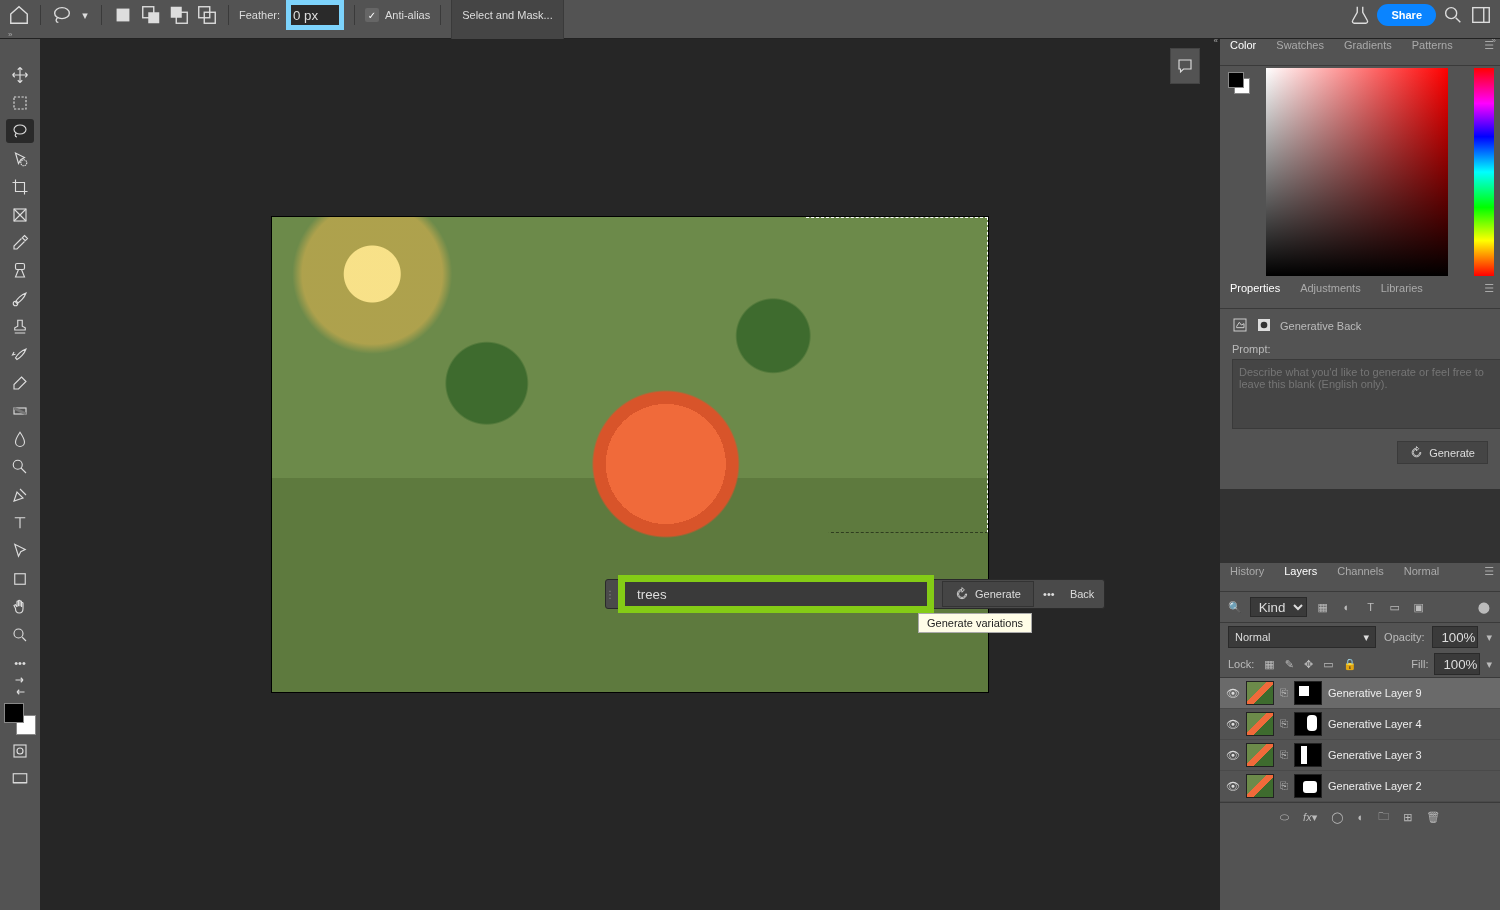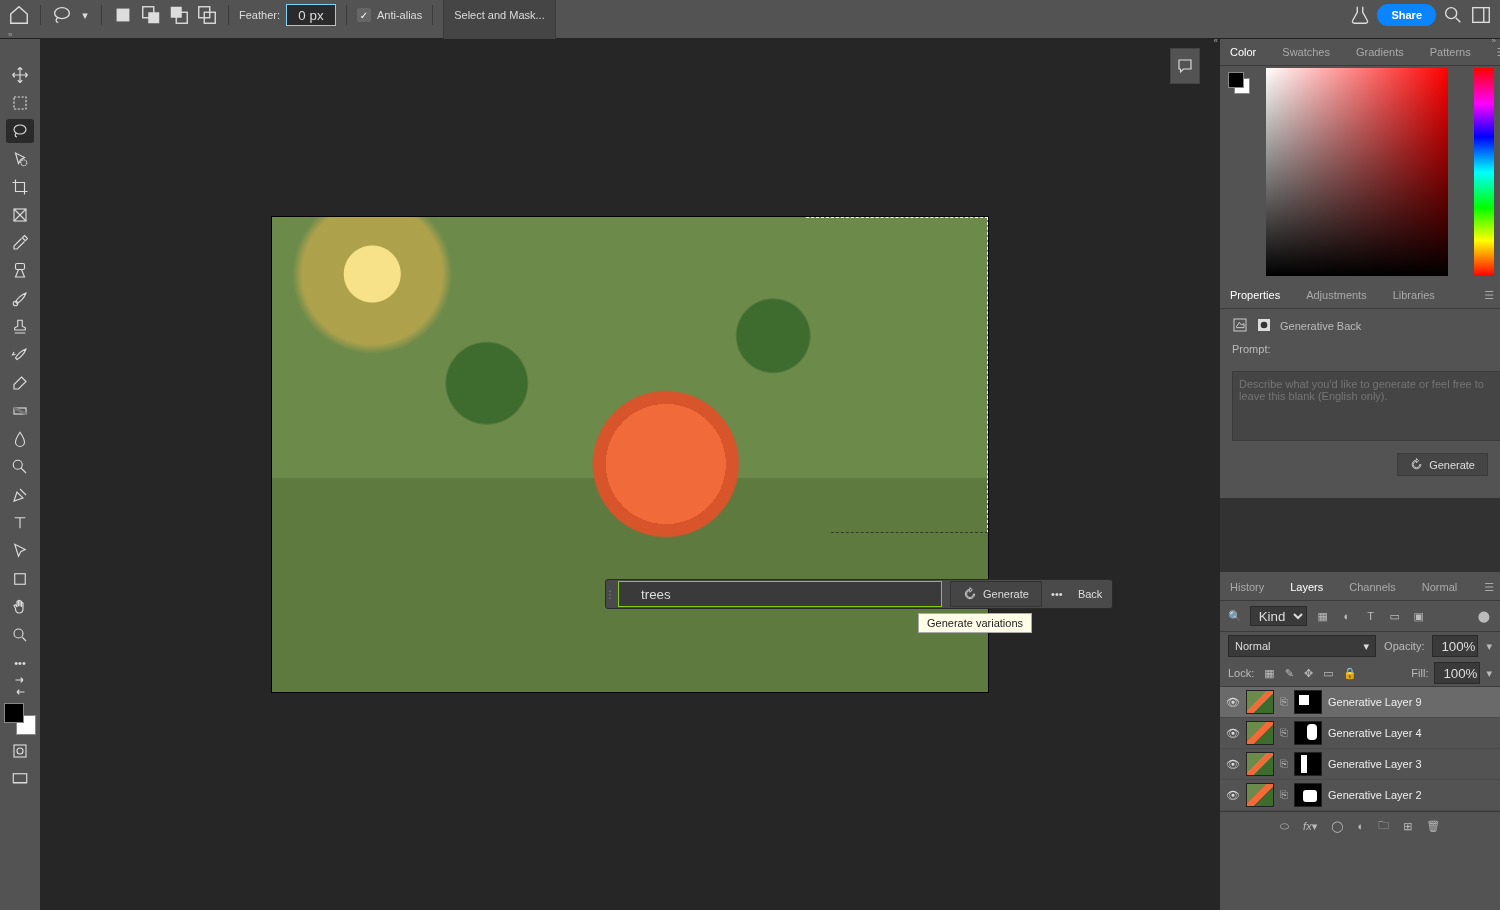--- a/index.html
+++ b/index.html
@@ -1,20 +1,20 @@
 <!DOCTYPE html>
 <html><head>
 <meta charset="utf-8">
 <style>
 html,body{margin:0;padding:0;width:1500px;height:910px;background:#323232;font-family:-apple-system,Helvetica,Arial,sans-serif;font-size:11px;color:#ccc;overflow:hidden}
 .topbar{height:30px;background:#535353;display:flex;align-items:center;padding:0 8px;gap:6px}
 .topbar .icon-btn{width:22px;height:22px;display:flex;align-items:center;justify-content:center;color:#ddd;cursor:pointer}
 .topbar .sep{width:1px;height:20px;background:#3a3a3a;margin:0 4px}
 .topbar label{color:#ddd}
-.topbar input[type=text]{width:44px;height:18px;background:#2a2a2a;border:1px solid #7dd3fc;color:#ddd;text-align:center}
+.topbar input[type=text]{width:44px;height:18px;background:#2a2a2a;border:5px solid #7dd3fc;color:#ddd;text-align:left}
 .topbar .chk{width:14px;height:14px;background:#666;border-radius:2px;display:inline-flex;align-items:center;justify-content:center;color:#fff;font-size:10px}
 .topbar .mask-btn{background:#454545;border:1px solid #3a3a3a;height:22px;padding:17px 10px;color:#ddd;display:flex;align-items:center;cursor:pointer}
 .topbar .spacer{flex:1}
 .topbar .share{background:#0a84ff;color:#fff;border-radius:12px;height:22px;padding:0 14px;display:flex;align-items:center;font-weight:600;cursor:pointer}
 .tool-opt-strip{height:8px;background:#535353;border-bottom:1px solid #222;display:flex;align-items:center;padding-left:8px}
 .tool-opt-strip .chev{font-size:8px;color:#aaa}
 .main{display:flex;height:872px}
 .toolbar{width:40px;background:#535353;display:flex;flex-direction:column;align-items:center;padding-top:24px;gap:4px}
 .toolbar .tool{width:28px;height:24px;display:flex;align-items:center;justify-content:center;border-radius:3px;color:#ddd;cursor:pointer}
 .toolbar .tool.active{background:#2a2a2a}
@@ -28,28 +28,28 @@
  radial-gradient(circle at 14% 12%,rgba(255,230,140,.95) 0 28px,rgba(255,190,80,.45) 29px 70px,transparent 80px),
  radial-gradient(circle at 55% 52%,#f06a3a 0 60px,#d8542a 60px 72px,transparent 74px),
  radial-gradient(circle at 30% 35%,#3e6b2e 0 40px,transparent 42px),
  radial-gradient(circle at 70% 25%,#3e6b2e 0 36px,transparent 38px),
  linear-gradient(180deg,#6c8a4a 0 55%,#5e7a3e 55% 100%),
  linear-gradient(90deg,#7a9350 0 60%,#8c9b6a 60% 100%);
  background-blend-mode:normal,normal,normal,normal,normal,normal}
 .doc .sel{position:absolute;right:0;top:0;width:46%;height:66%;border:1px dashed #fff;border-left:1.5px dashed #000;border-bottom:1.5px dashed #000;clip-path:polygon(45% 0,100% 0,100% 100%,52% 100%,48% 84%,40% 72%,34% 58%,38% 42%,44% 30%,50% 14%)}
 .gen-bar{position:absolute;left:565px;top:540px;height:28px;background:#4a4a4a;border:1px solid #2a2a2a;display:flex;align-items:center;border-radius:3px}
 .gen-bar .grip{width:8px;display:flex;align-items:center;justify-content:center;color:#888;font-size:10px}
-.gen-bar input{width:278px;height:24px;background:#3a3a3a;border:1px solid #84cc16;color:#ddd;padding:0 22px;margin:0 4px}
+.gen-bar input{width:278px;height:24px;background:#3a3a3a;border:7px solid #84cc16;color:#ddd;padding:0 12px;margin:0 4px}
 .gen-bar .gbtn{height:24px;background:#454545;border:1px solid #333;color:#ddd;padding:0 12px;display:flex;align-items:center;gap:6px;margin:0 4px;cursor:pointer}
 .gen-bar .dots{width:22px;text-align:center;color:#ddd;cursor:pointer}
 .gen-bar .back{padding:0 10px;color:#ddd;cursor:pointer}
 .tooltip{position:absolute;left:878px;top:574px;background:#fffde7;border:1px solid #aaa;color:#222;padding:3px 8px;font-size:11px}
 .panels{width:280px;background:#535353;display:flex;flex-direction:column;gap:2px}
 .panel{background:#535353}
-.tabs{display:flex;height:26px;align-items:center;padding-left:10px;gap:26px;border-bottom:1px solid #3a3a3a}
+.tabs{display:flex;height:26px;padding-left:10px;gap:20px;border-bottom:1px solid #3a3a3a}
 .tabs .tab{color:#aaa;cursor:pointer}
 .tabs .tab.active{color:#fff}
 .tabs .menu{margin-left:auto;margin-right:6px;color:#aaa}
 .color-body{height:214px;position:relative;background:#535353}
 .color-body .mini{position:absolute;left:8px;top:6px;width:22px;height:22px}
 .color-body .mini .a{position:absolute;left:0;top:0;width:14px;height:14px;background:#000;border:1px solid #888}
 .color-body .mini .b{position:absolute;right:0;bottom:0;width:14px;height:14px;background:#fff;border:1px solid #888}
 .color-body .field{position:absolute;left:46px;top:2px;width:182px;height:208px;background:linear-gradient(to bottom,rgba(0,0,0,0),#000),linear-gradient(to right,#fff,#ff0000)}
 .color-body .hue{position:absolute;right:6px;top:2px;width:20px;height:208px;background:linear-gradient(to bottom,#ff0000 0%,#ff00ff 17%,#0000ff 33%,#00ffff 50%,#00ff00 67%,#ffff00 83%,#ff0000 100%)}
 .props-body{padding:8px 12px 20px 12px;min-height:150px}
@@ -351,21 +351,21 @@
           <span><svg viewBox="0 0 24 24" width="16" height="16">
                 <rect x="3" y="3" width="18" height="18"></rect>
                 <path d="M7 14l4-6 3 4 4-2v6H7z"></path>
               </svg></span>
           <span><svg viewBox="0 0 24 24" width="16" height="16">
                 <rect x="3" y="3" width="18" height="18" fill="#ddd" stroke="none"></rect>
                 <circle cx="12" cy="12" r="5" fill="#333" stroke="none"></circle>
               </svg></span>
           <span class="lbl">Generative Back</span>
         </div>
-        <div class="lbl" style="margin-bottom:16px">Prompt:</div>
+        <div class="lbl" style="margin-bottom:4px">Prompt:</div>
         <textarea placeholder="Describe what you'd like to generate or feel free to leave this blank (English only)." style=""></textarea>
         <div class="gen2">
             <svg viewBox="0 0 24 24" width="13" height="13">
               <path d="M4 12a8 8 0 018-8V1l4 4-4 4V6a6 6 0 106 6h2a8 8 0 11-16 0z"></path>
             </svg>
             <span>Generate</span>
           </div>
         <div style="clear:both"></div>
       </div>
     </div>

